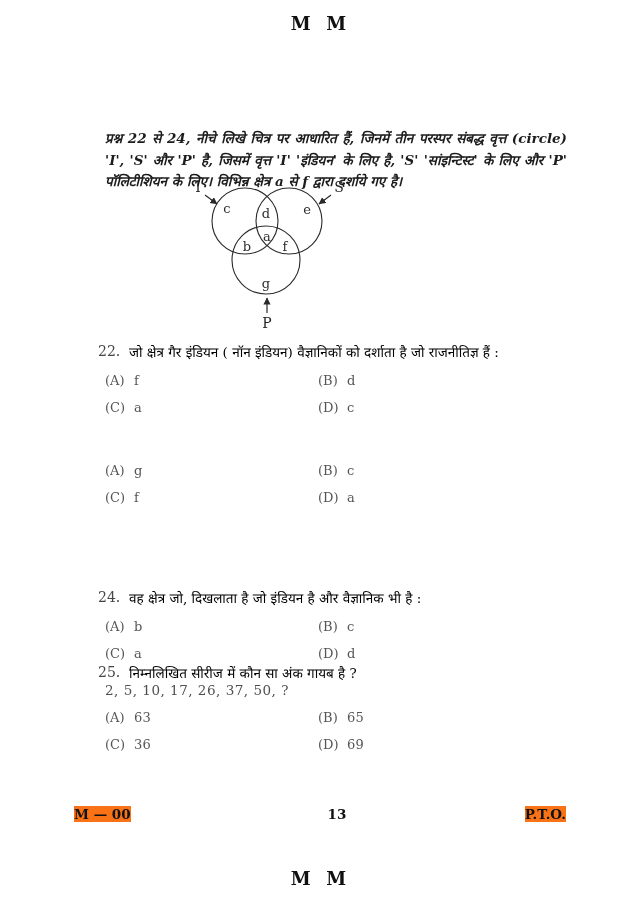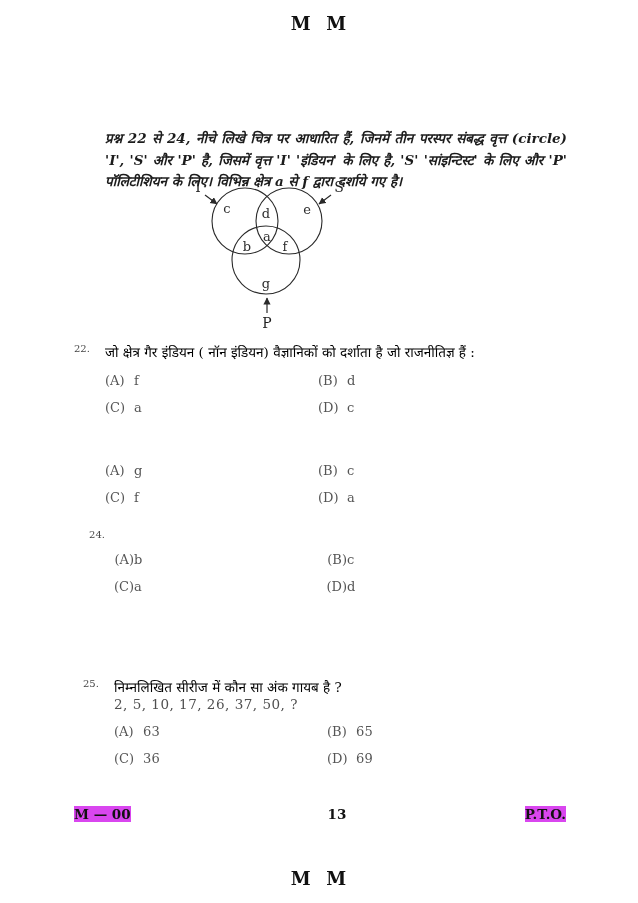--- a/index.html
+++ b/index.html
@@ -27,26 +27,26 @@
     text-align: justify;
     margin-top: 40px;
   }
 
   .venn-wrap { position: absolute; left: 173px; top: 168px; }
   .venn-wrap svg { display: block; }
 
   .question { position: absolute; left: 0; width: 638px; }
   .q22 { top: 343px; }
   .q23 { top: 451px; }
-  .q24 { top: 529px; text-align: right; }
-  .q25 { top: 678px; padding-left: 9px; }
+  .q24 { top: 589px; }
+  .q25 { top: 664px; }
   .q-row { display: flex; padding-left: 74px; }
   .q-num {
     width: 31px; flex: 0 0 31px;
-    font-size: 10px; color: #454545;
+    font-size: 14px; color: #454545; margin-left: 24px;
   }
   .q-text {
     font-size: 13.5px; color: #000000; line-height: 18px;
   }
   .q-series {
     padding-left: 105px; 
     font-size: 13.5px; color: #4f4f4f; letter-spacing: 0.5px;
   }
   .options { margin-top: 12px; padding-left: 105px; }
   .opt-row { display: grid; grid-template-columns: 213px auto; margin-bottom: 12px; }
@@ -54,21 +54,21 @@
   .opt-label { width: 29px; flex: 0 0 29px; }
   .opt-value { letter-spacing: 0.3px; }
 
   .footer {
     position: absolute; left: 0; top: 806px; width: 638px;
     padding: 0 72px 0 74px;
     display: flex; justify-content: space-between;
     font-size: 13.5px; font-weight: bold; color: #111;
   }
   .footer .f-center { position: absolute; left: 0; right: 0; text-align: center; padding-left: 36px; }
-  .footer .f-left, .footer .f-right { position: relative; z-index: 1; background: #d946ef; }
+  .footer .f-left, .footer .f-right { position: relative; z-index: 1; background: #f97316; }
 </style>
 </head>
 <body>
 
 <div class="page-mark mark-top">M  M</div>
 
 <div class="intro">प्रश्न 22 से 24, नीचे लिखे चित्र पर आधारित हैं, जिनमें तीन परस्पर संबद्ध वृत्त (circle)  'I', 'S' और 'P' है, जिसमें वृत्त 'I' 'इंडियन' के लिए है, 'S' 'सांइन्टिस्ट' के लिए और 'P' पॉलिटीशियन के लिए। विभिन्न क्षेत्र a से f द्वारा दर्शाये गए है।</div>
 
 <div class="venn-wrap">
   <svg width="192" height="164" viewBox="0 0 192 164">
@@ -149,20 +149,21 @@
           <span class="opt-label">(D)</span>
           <span class="opt-value">a</span>
         </span>
     </div>
   </div>
 </div>
 
 <div class="question q24">
   <div class="q-row">
     <span class="q-num">24.</span>
+    <span class="q-text">वह क्षेत्र जो, दिखलाता है जो इंडियन है और वैज्ञानिक भी है :</span>
   </div>
   <div class="options">
     <div class="opt-row">
       <span class="opt">
           <span class="opt-label">(A)</span>
           <span class="opt-value">b</span>
         </span>
       <span class="opt">
           <span class="opt-label">(B)</span>
           <span class="opt-value">c</span>

